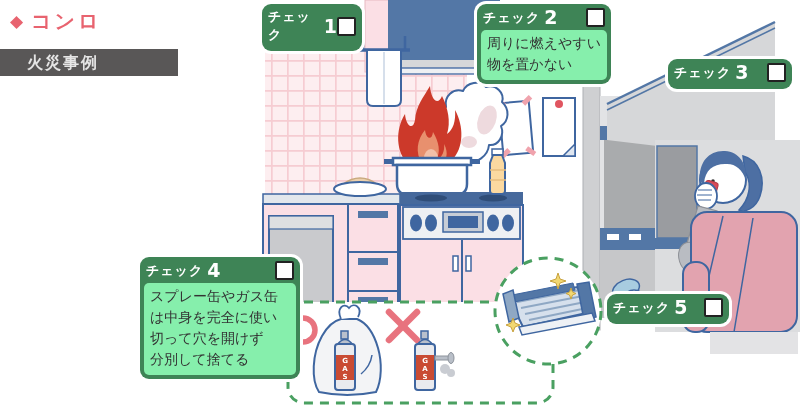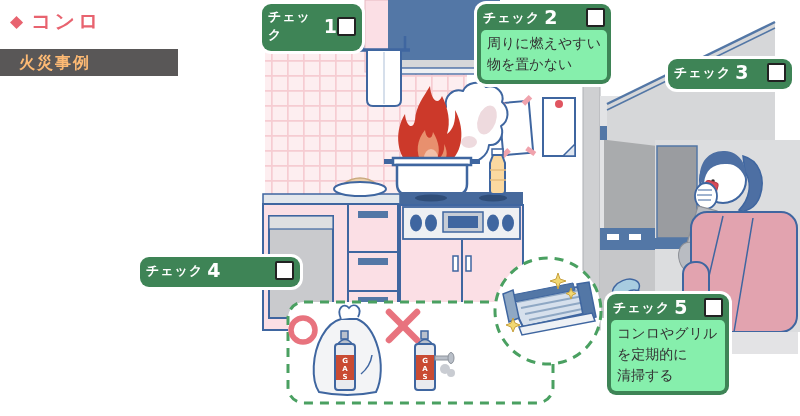--- a/index.html
+++ b/index.html
@@ -3,21 +3,21 @@
 <meta charset="utf-8">
 <style>
   html,body{margin:0;padding:0;background:#fff;}
   .stage{position:relative;width:800px;height:416px;background:#fff;overflow:hidden;
          font-family:"DejaVu Sans","Liberation Sans",sans-serif;}
   .page-title{position:absolute;left:10px;top:8px;display:flex;align-items:center;gap:8px;
               color:#e8636f;font-weight:bold;z-index:2;}
   .page-title .bullet{font-size:17px;line-height:1;}
   .page-title .text{font-size:20px;letter-spacing:3px;}
   .case-heading{position:absolute;left:0;top:49px;width:178px;height:27px;background:#595757;
-                color:#fdba74;font-size:16px;font-weight:bold;line-height:27px;padding-left:19px;
+                color:#e5e5e5;font-size:16px;font-weight:bold;line-height:27px;padding-left:27px;
                 box-sizing:border-box;letter-spacing:2px;z-index:2;}
   .case-body{position:absolute;left:1px;top:86px;width:258px;font-size:17px;line-height:38px;
              color:#333;white-space:pre-line;letter-spacing:.5px;z-index:2;}
   .illus{position:absolute;left:255px;top:0;z-index:1;}
   .check-card{position:absolute;background:#3e8456;border-radius:9px;padding:3px 4px 4px;
               box-shadow:0 0 0 3px #fff;z-index:5;box-sizing:border-box;}
   .check-header{display:flex;align-items:center;padding:1px 2px 3px;}
   .check-label{color:#fff;font-weight:bold;font-size:13px;letter-spacing:1px;}
   .check-num{color:#fff;font-weight:bold;font-size:19px;margin-left:4px;line-height:1;}
   .check-box{width:15px;height:15px;background:#fff;border:2px solid #222;border-radius:2px;
@@ -252,26 +252,27 @@
       <span class="check-box"></span>
     </div>
   </div>
 
   <div class="check-card" style="left:140px;top:257px;width:160px;">
     <div class="check-header">
       <span class="check-label">チェック</span>
       <span class="check-num">4</span>
       <span class="check-box"></span>
     </div>
+    <div class="check-body">スプレー缶やガス缶
+は中身を完全に使い
+切って穴を開けず
+分別して捨てる</div>
   </div>
 
   <div class="check-card" style="left:607px;top:294px;width:122px;">
     <div class="check-header">
       <span class="check-label">チェック</span>
       <span class="check-num">5</span>
       <span class="check-box"></span>
     </div>
-    <div class="check-body">コンロやグリル
-を定期的に
-清掃する</div>
   </div>
 
 </div>
 
 </body></html>

